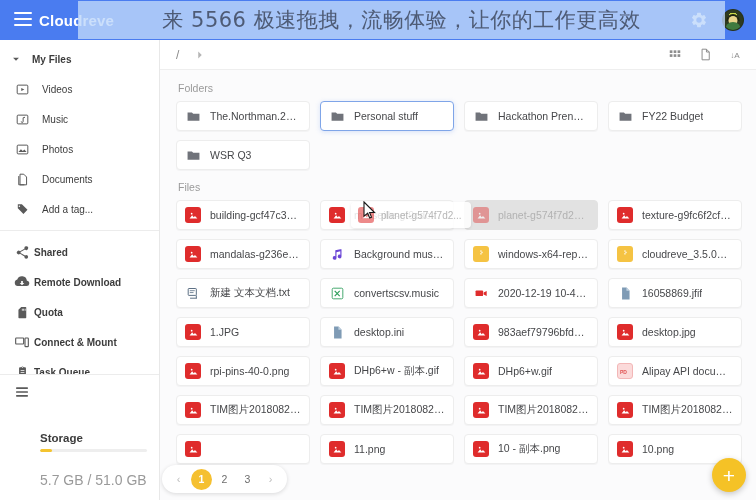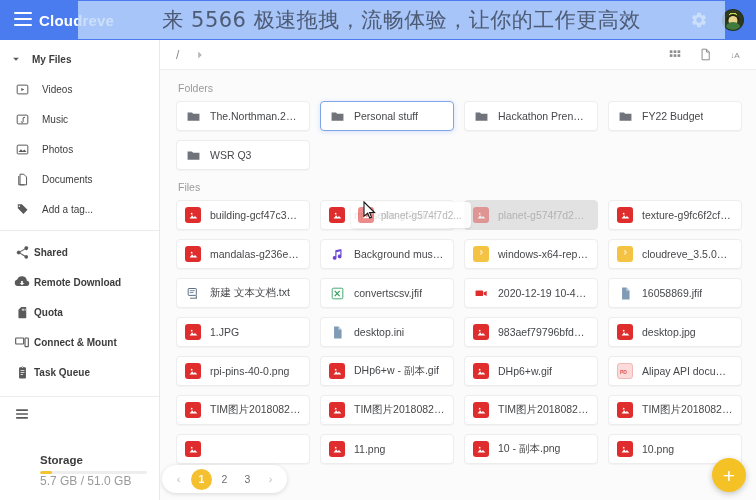--- a/index.html
+++ b/index.html
@@ -75,21 +75,21 @@
   .nav-sep { height: 1px; background: #ececec; margin: 6px 0; }
   .storage {
     flex: 0 0 auto; border-top: 1px solid #ececec;
     padding: 9px 12px 12px 14px;
     display: flex; gap: 10px; align-items: flex-start;
   }
   .storage-body { flex: 1 1 auto; }
   .storage-title { font-size: 11.5px; font-weight: bold; color: #3c3c3c; margin-bottom: 5px; margin-top: 48px; }
   .storage-bar { width: 100%; height: 3px; background: #eeeeee; border-radius: 2px; overflow: hidden; }
   .storage-fill { height: 100%; background: #f4c430; border-radius: 2px; }
-  .storage-text { font-size: 12px; color: #9a9a9a; margin-top: 0; }
+  .storage-text { font-size: 14px; color: #9a9a9a; margin-top: 20px; }
 
   
   .main {
     position: absolute; top: 40px; left: 160px;
     width: 596px; height: 460px;
     background: #fbfbfc;
     overflow: hidden;
   }
   .crumbbar {
     height: 30px; background: #ffffff;
@@ -504,21 +504,21 @@
             </span>
             <span class="card-label">新建 文本文档.txt</span>
           </div>
           <div class="card">
             <span class="fi fi-sheet">
               <svg viewBox="0 0 24 24" width="15" height="15">
                 <rect x="3.5" y="3.5" width="17" height="17" rx="2" fill="#ffffff" stroke="#2e9e5b" stroke-width="1.4"></rect>
                 <path d="M7.5 7.8l8 8.4M15.5 7.8l-8 8.4" stroke="#2e9e5b" stroke-width="1.9" fill="none"></path>
               </svg>
             </span>
-            <span class="card-label">convertscsv.jfif</span>
+            <span class="card-label">convertscsv.music</span>
           </div>
           <div class="card">
             <span class="fi fi-video">
               <svg viewBox="0 0 24 24" width="15" height="15" fill="#df2c2c">
                 <rect x="2.5" y="7" width="12" height="9" rx="1.4"></rect>
                 <path d="M15.3 10.3l5-2.4v8.2l-5-2.4z"></path>
               </svg>
             </span>
             <span class="card-label">2020-12-19 10-46-3...</span>
           </div>

